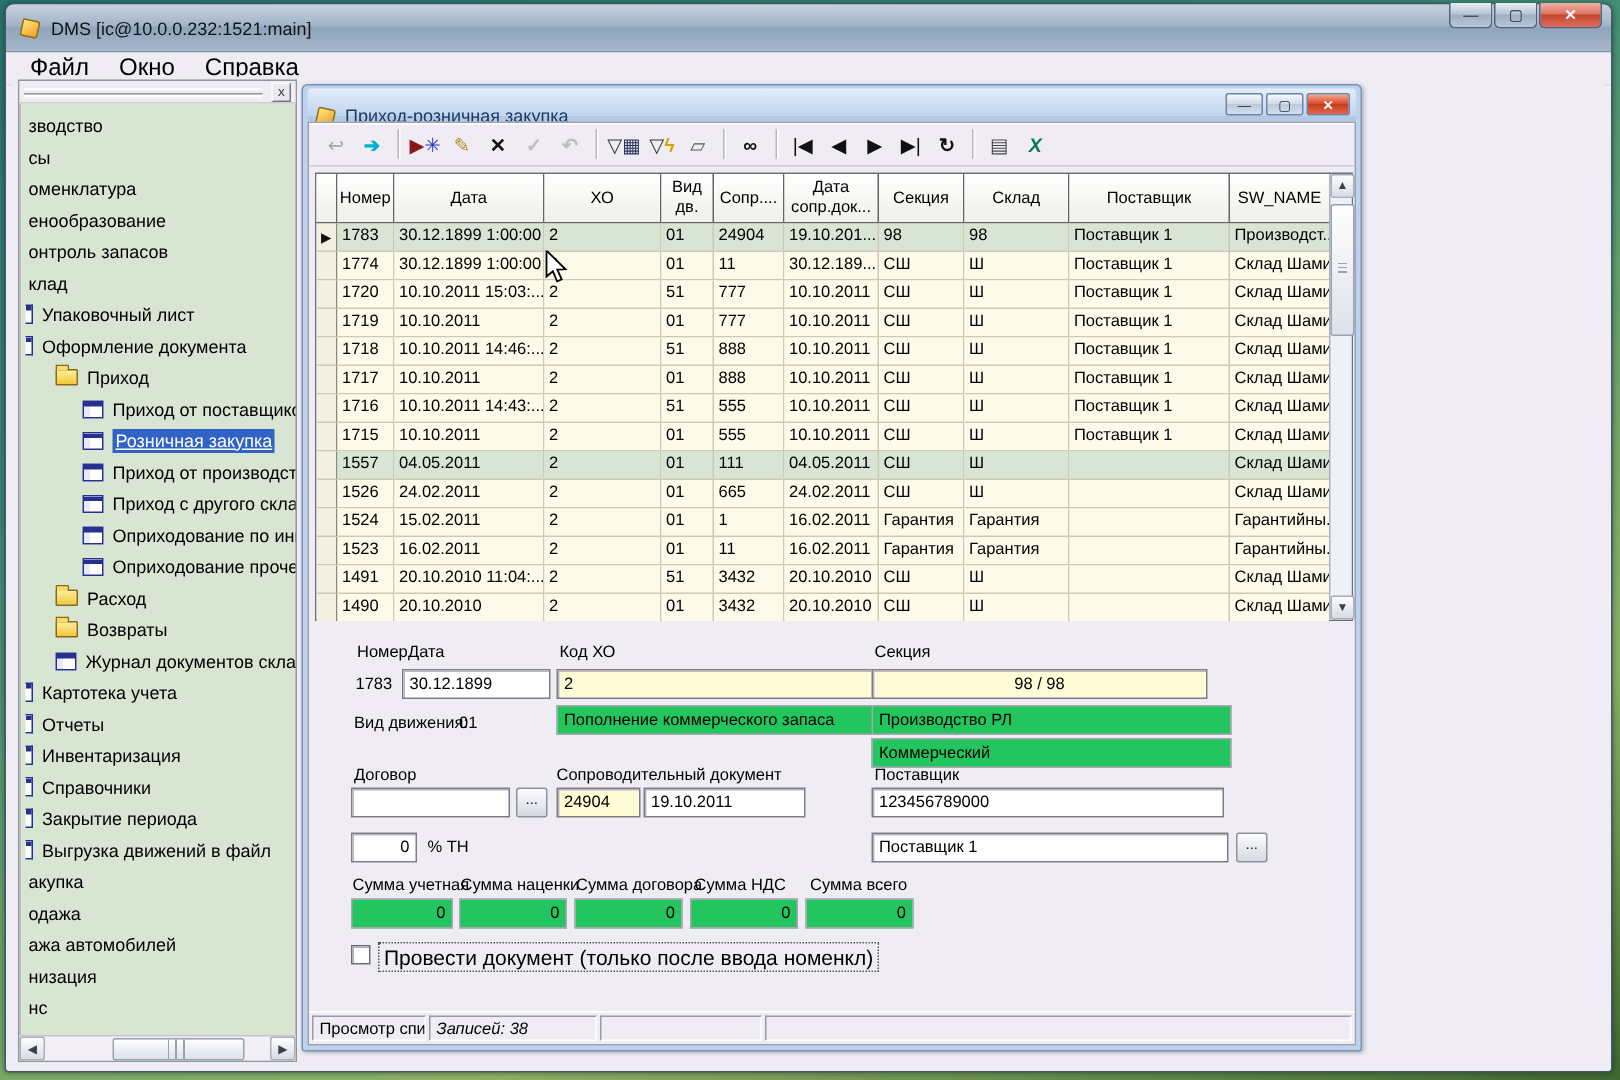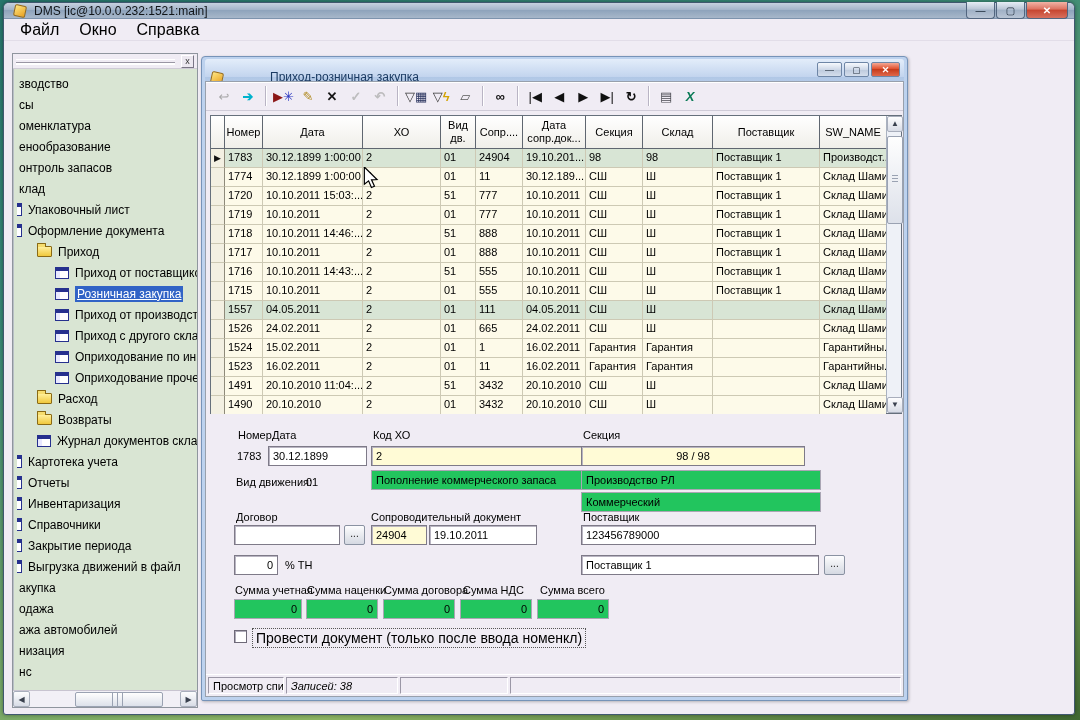--- a/index.html
+++ b/index.html
@@ -6,21 +6,21 @@
   html,body { width:1080px; height:720px; overflow:hidden; }
   body {
     font-family:"Liberation Sans", sans-serif; font-size:11px; color:#000;
     background:linear-gradient(160deg,#27776d 0%,#398a78 30%,#6ba36b 55%,#8db464 75%,#3f6831 100%);
     position:relative;
   }
   
   .main-win { position:absolute; left:3px; top:2px; right:5px; bottom:5px;
     border:1px solid #40586f; border-radius:6px 6px 3px 3px; background:#f0ecf4;
     box-shadow:0 0 4px rgba(0,0,0,.4); }
-  .main-title { height:16px; border-radius:5px 5px 0 0; display:flex; align-items:center; padding:0 8px;
+  .main-title { height:32px; border-radius:5px 5px 0 0; display:flex; align-items:center; padding:0 8px;
     background:linear-gradient(#c6d1df,#a3b4c9 45%,#8fa4bc 50%,#a7b7ca); border-bottom:1px solid #7d93ad; position:relative; }
   .app-ico { width:15px; height:15px; display:inline-block; position:relative; }
   .app-ico::before { content:""; position:absolute; left:2px; top:2px; width:10px; height:10px;
     background:linear-gradient(135deg,#ffe680,#e8a020); border:1px solid #9a6a10; transform:rotate(12deg); border-radius:2px; }
   .main-title .t { margin-left:7px; font-size:12px; color:#101418; }
   .win-btns { position:absolute; right:6px; top:-1px; display:flex; gap:1px; }
   .wc { width:29px; height:17px; border:1px solid #51657f; border-top:none; border-radius:0 0 4px 4px;
     background:linear-gradient(#e6edf5,#bac6d6 45%,#9fb0c5 50%,#b9c5d5);
     display:flex; align-items:center; justify-content:center; font-size:10px; color:#1a2736; }
   .wc.close { width:42px; background:linear-gradient(#f2b3a6,#dd7260 45%,#c6452f 50%,#d8705e); color:#fff; font-weight:bold; }
@@ -55,21 +55,21 @@
     font-size:8px; color:#39404e; display:flex; align-items:center; justify-content:center; }
   .tree-thumb { position:absolute; left:62px; width:88px; top:1px; height:15px; border:1px solid #9aa2b2; border-radius:2px;
     background:linear-gradient(#fefefe,#dde1ea);
     background-image:linear-gradient(90deg,transparent 36px,#9aa2b2 36px,#9aa2b2 37px,transparent 37px,transparent 41px,#9aa2b2 41px,#9aa2b2 42px,transparent 42px,transparent 46px,#9aa2b2 46px,#9aa2b2 47px,transparent 47px),linear-gradient(#fefefe,#dde1ea); }
 
   
   .child-win { position:absolute; left:193px; top:5px; width:707px; height:645px;
     background:#bdd2ee; border:1px solid #7693b8; border-radius:4px 4px 2px 2px; padding:2px 3px 3px 3px;
     box-shadow:1px 1px 3px rgba(0,0,0,.25); }
   .child-title { height:36px; display:flex; align-items:center; padding:0 4px; position:relative;
-    background:linear-gradient(#e3edfa,#c2d4ee 50%,#b0c7e6 50%,#c3d5ee); border-radius:3px 3px 0 0;gap:40px; }
+    background:linear-gradient(#e3edfa,#c2d4ee 50%,#b0c7e6 50%,#c3d5ee); border-radius:3px 3px 0 0; }
   .child-title .t { margin-left:6px; font-size:12px; color:#1a3a62; }
   .cwb { width:25px; height:15px; border:1px solid #6e86a6; border-radius:2px; margin-left:2px;
     background:linear-gradient(#f6f9fd,#cfd9e8 50%,#bcc9dc 50%,#d4deec);
     display:flex; align-items:center; justify-content:center; font-size:9px; color:#24303e; }
   .cwb.close { background:linear-gradient(#f4a794,#e0502e 45%,#c63c1c 50%,#e0684a); color:#fff; font-weight:bold; width:29px; }
   .child-body { position:absolute; left:3px; right:3px; top:24px; bottom:3px; background:#f0ecf4; border:1px solid #98a0ac; }
   
   .toolbar { height:29px; display:flex; align-items:center; padding-left:6px; border-bottom:1px solid #cfcbd8; box-shadow:0 1px 0 #fff inset; }
   .tbtn { min-width:24px; height:24px; display:flex; align-items:center; justify-content:center; font-size:13px; padding:0 2px; border-radius:2px; }
   .tbtn span { line-height:1; }

